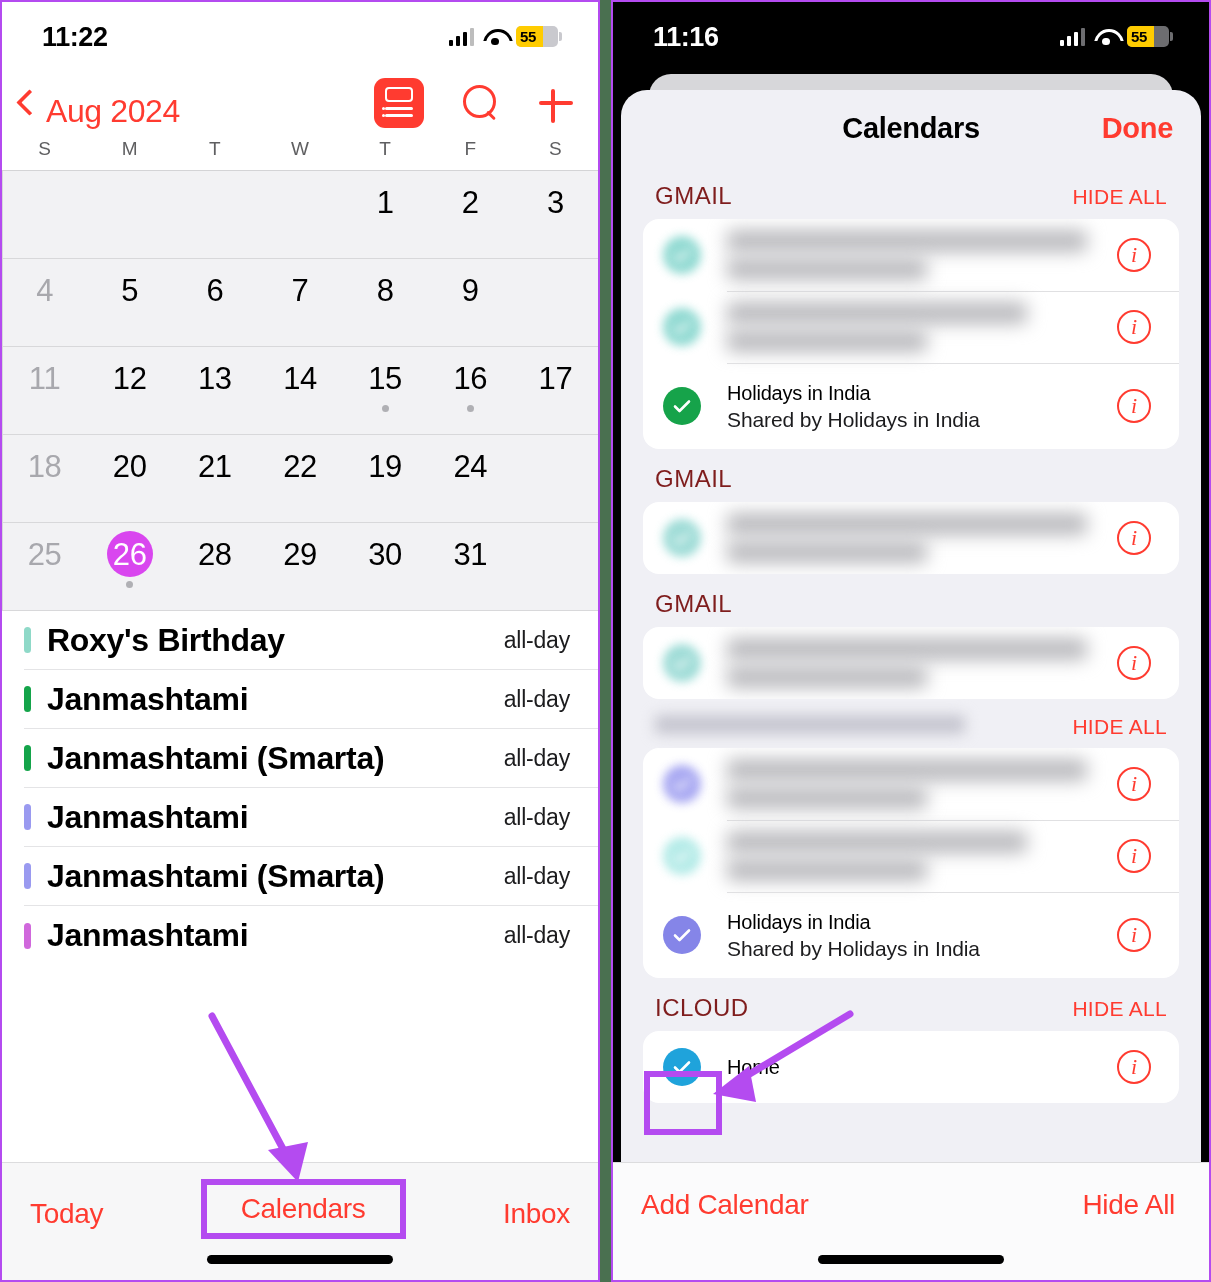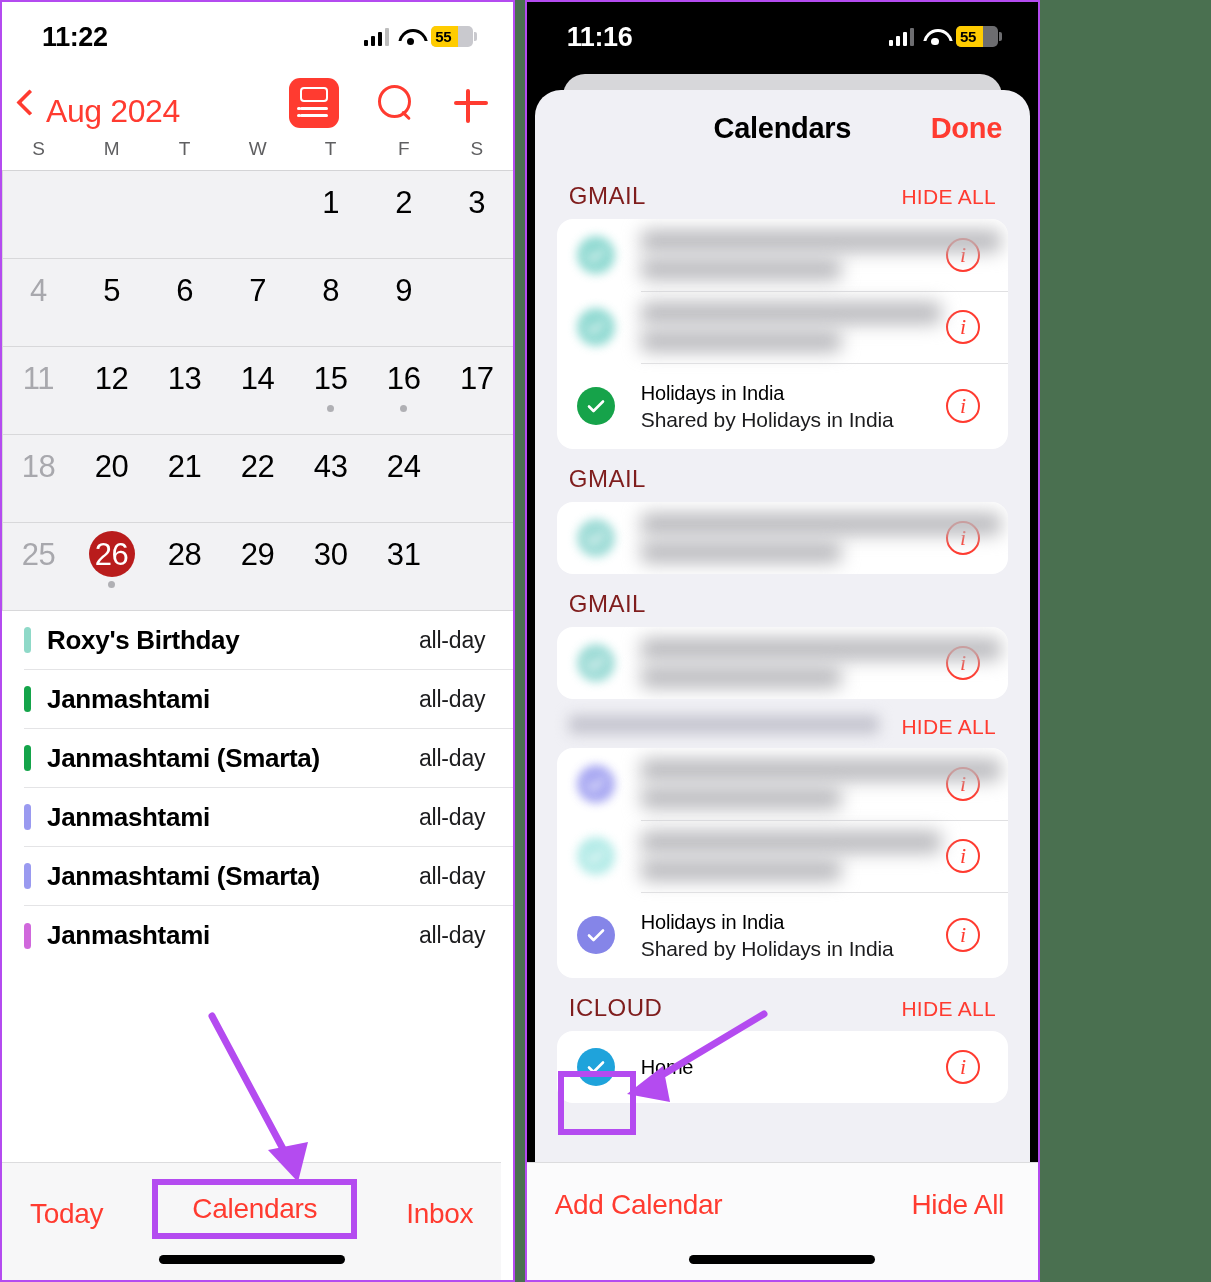--- a/index.html
+++ b/index.html
@@ -2,21 +2,21 @@
 <html><head>
 <meta charset="utf-8">
 <style>
   * { box-sizing: border-box; margin: 0; padding: 0; }
   html, body {
     width: 1211px; height: 1282px;
     background: #4A7050;
     font-family: "Liberation Sans", sans-serif;
     overflow: hidden;
   }
-  .stage { position: relative; width: 1040px; height: 1282px; display: flex; }
+  .stage { position: relative; width: 1211px; height: 1282px; display: flex; }
 
   
   .phone {
     position: relative;
     height: 1282px;
     background: #ffffff;
     overflow: hidden;
     border: 2px solid #b44bf0;
   }
   .phone-left  { width: 600px; }
@@ -161,44 +161,44 @@
     justify-content: flex-start; padding-top: 16px; position: relative;
   }
   .day-num {
     font-size: 31px; color: #000; letter-spacing: -0.4px;
     line-height: 1;
     width: 46px; height: 46px; display: flex; align-items: center;
     justify-content: center; margin-top: -8px;
   }
   .day.dim .day-num { color: #a8a8ad; }
   .day.today .day-num {
-    background: #b91c1c; color: #fff; border-radius: 50%;
+    background: #d946ef; color: #fff; border-radius: 50%;
   }
   .day-dot {
     width: 7px; height: 7px; border-radius: 50%; background: #b0b0b4;
     margin-top: 4px;
   }
 
   
   .events { background: #fff; padding-left: 22px; }
   .event-row {
     height: 59px; display: flex; align-items: center;
     border-bottom: 1px solid #e4e4e6; padding-right: 28px;
   }
   .event-row:last-child { border-bottom: none; }
   .ev-bar { width: 7px; height: 26px; border-radius: 4px; flex: 0 0 auto; }
   .ev-title {
-    margin-left: 16px; font-size: 26px; font-weight: bold;
+    margin-left: 16px; font-size: 32px; font-weight: bold;
     color: #000; letter-spacing: -0.3px; flex: 1 1 auto;
   }
   .ev-time { font-size: 23px; color: #1c1c1e; letter-spacing: -0.2px; }
 
   
   .left-bottom {
-    position: absolute; left: 0; right: 12px; bottom: 0;
+    position: absolute; left: 0; right: 0; bottom: 0;
     height: 118px; background: #f7f7f8;
     border-top: 1px solid #dcdcde;
   }
   .lb-row {
     display: flex; align-items: center; justify-content: space-between;
     padding: 26px 28px 0 28px;
   }
   .lb-btn { font-size: 28px; color: #FF3B30; letter-spacing: -0.3px; }
   .lb-btn.boxed {
     border: 6px solid #b44bf0; padding: 10px 34px; line-height: 1;
@@ -431,21 +431,21 @@
           <div class="day">
             <div class="day-num">20</div>
           </div>
           <div class="day">
             <div class="day-num">21</div>
           </div>
           <div class="day">
             <div class="day-num">22</div>
           </div>
           <div class="day">
-            <div class="day-num">43</div>
+            <div class="day-num">19</div>
           </div>
           <div class="day">
             <div class="day-num">24</div>
           </div>
         </div>
         <div class="week-row">
           <div class="day dim">
             <div class="day-num">25</div>
           </div>
           <div class="day today">

